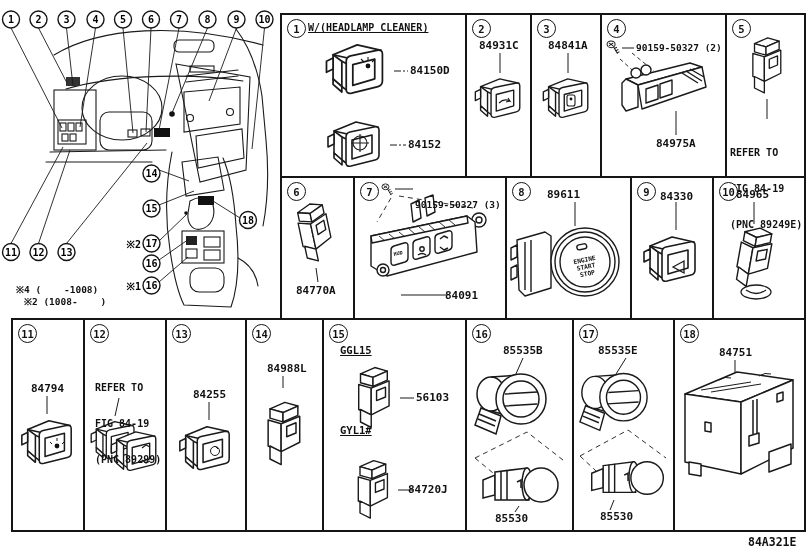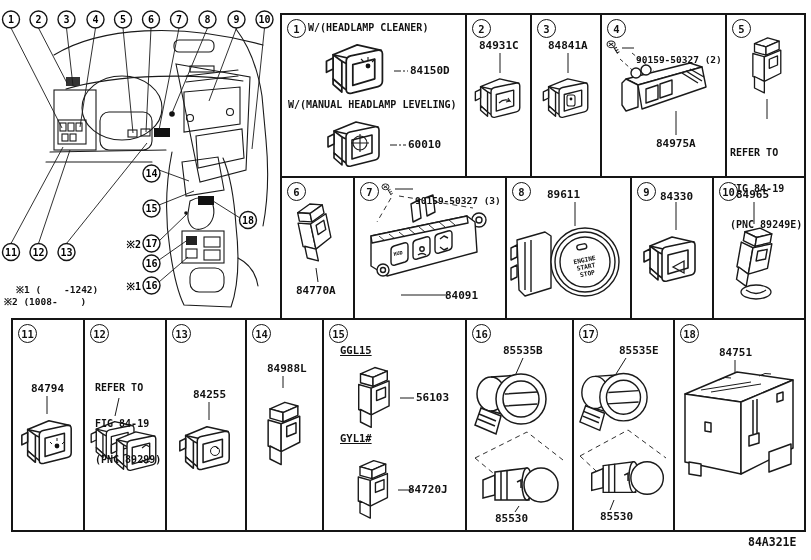--- a/index.html
+++ b/index.html
@@ -3,22 +3,22 @@
 <meta charset="utf-8">
 <style>
   html,body{margin:0;padding:0;background:#e8e8e8;}
   .page{position:relative;width:811px;height:560px;background:#fff;overflow:hidden;
         font-family:"DejaVu Sans Mono",monospace;color:#111;}
   .panel{position:absolute;border:2px solid #151515;box-sizing:border-box;background:#fff;}
   .cnum{position:absolute;width:17px;height:17px;border:1.6px solid #151515;border-radius:50%;
         display:flex;align-items:center;justify-content:center;
         font:bold 10.5px "DejaVu Sans Mono",monospace;background:#fff;z-index:3;}
   .plabel{position:absolute;font:bold 11px "DejaVu Sans Mono",monospace;white-space:pre;z-index:3;text-align:center;}
-  .slabel{position:absolute;font:bold 9.5px "DejaVu Sans Mono",monospace;white-space:pre;z-index:3;margin-top:12px;}
-  .hdr{position:absolute;font:bold 10px "DejaVu Sans Mono",monospace;white-space:pre;z-index:3;}
+  .slabel{position:absolute;font:bold 9.5px "DejaVu Sans Mono",monospace;white-space:pre;z-index:3;}
+  .hdr{position:absolute;font:bold 10px "DejaVu Sans Mono",monospace;white-space:pre;z-index:3;text-decoration:underline;}
   .refer{position:absolute;font:bold 10px/12px "DejaVu Sans Mono",monospace;white-space:pre;z-index:3;}
   .trim{position:absolute;font:bold 10.5px "DejaVu Sans Mono",monospace;text-decoration:underline;white-space:pre;z-index:3;}
   .note{position:absolute;font:bold 9.5px "DejaVu Sans Mono",monospace;white-space:pre;}
   .figcode{position:absolute;font:bold 11.5px "DejaVu Sans Mono",monospace;}
   svg.art{position:absolute;left:0;top:0;z-index:1;}
   .svgnum{font:bold 10px "DejaVu Sans Mono",monospace;}
   .svgmark{font:bold 10px "DejaVu Sans Mono",monospace;}
   .svgsmall{font:bold 5px "DejaVu Sans Mono",monospace;fill:#111;stroke:none;}
   .btntxt{font:bold 6.2px "DejaVu Sans Mono",monospace;fill:#111;stroke:none;}
 </style>
@@ -219,44 +219,43 @@
         </g>
       <g>
           <circle cx="151.5" cy="285.5" r="8.5" fill="#fff" stroke="#151515" stroke-width="1.4"></circle>
           <text class="svgnum" x="151.5" y="289" text-anchor="middle">16</text>
         </g>
       <text class="svgmark" x="141" y="247.5" text-anchor="end">※2</text>
       <text class="svgmark" x="141" y="289.5" text-anchor="end">※1</text>
     </g>
   </svg>
 
-  <div class="note" style="left:16px;top:283px">※1 (    -1242)</div>
-  <div class="note" style="left:4px;top:295px">※2 (1008-    )</div>
+  <div class="note" style="left:16px;top:283px">※4 (    -1008)</div>
+  <div class="note" style="left:24px;top:295px">※2 (1008-    )</div>
   <div class="figcode" style="left:748px;top:535px">84A321E</div>
 
   <div class="panel" style="left:280px;top:13px;width:187px;height:165px">
     <span class="cnum" style="left:5px;top:4px">1</span>
     <div class="hdr" style="left:26px;top:7px">W/(HEADLAMP CLEANER)</div>
     <svg class="art" width="183" height="161" viewBox="0 0 183 161">
       <use href="#sym-rocker" x="36" y="20" width="74" height="68"></use>
       <g fill="none" stroke="#1a1a1a" stroke-width="1.1">
         <circle cx="86" cy="51" r="2.4" fill="#111" stroke="none"></circle>
         <path d="M82 47 l-3 -3 M90 47 l3 -3 M86 46 v-4"></path>
       </g>
       <line x1="112" y1="56" x2="126" y2="56" stroke="#1a1a1a" stroke-width="1" stroke-dasharray="7 2 2 2"></line>
       <use href="#sym-rocker" x="38" y="98" width="68" height="62"></use>
       <g fill="none" stroke="#1a1a1a" stroke-width="1.1">
         <circle cx="78" cy="128" r="7"></circle>
         <path d="M78 119 v18 M69 128 h18"></path>
       </g>
       <line x1="108" y1="130" x2="124" y2="130" stroke="#1a1a1a" stroke-width="1" stroke-dasharray="7 2 2 2"></line>
     </svg>
     <span class="plabel" style="left:128px;top:49px">84150D</span>
-    <div class="hdr" style="left:6px;top:84px">W/(MANUAL HEADLAMP LEVELING)</div>
-    <span class="plabel" style="left:126px;top:123px">60010</span>
+    <span class="plabel" style="left:126px;top:123px">84152</span>
   </div>
 
   <div class="panel" style="left:465px;top:13px;width:67px;height:165px">
     <span class="cnum" style="left:5px;top:4px">2</span>
     <span class="plabel" style="left:12px;top:24px">84931C</span>
     <svg class="art" width="63" height="161" viewBox="0 0 63 161">
       <line x1="33" y1="38" x2="33" y2="58" stroke="#1a1a1a" stroke-width="1"></line>
       <use href="#sym-rocker" x="2" y="56" width="58" height="54"></use>
       <path d="M32 88 q5 -5 11 -2 l-2 -3 m2 3 l-4 1" fill="none" stroke="#1a1a1a" stroke-width="1.1"></path>
     </svg>
@@ -339,21 +338,21 @@
         <circle cx="67" cy="71" r="2.2" fill="none"></circle>
         <path d="M63 77 q4 -3 8 0" fill="none"></path>
         <path d="M80 60 q0 -3 3 -4 l10 -3 q4 -1 4 3 l0 12 q0 3 -3 4 l-10 3 q-4 1 -4 -3 Z"></path>
         <path d="M85 61 l4 -3 l4 2 M85 69 l4 3 l4 -2" fill="none"></path>
         <circle cx="28" cy="92" r="6"></circle>
           <circle cx="28" cy="92" r="2.5"></circle>
       </g>
       <text class="svgsmall" x="39" y="78" transform="rotate(-12 39 78)">HUD</text>
       <line x1="46" y1="117" x2="92" y2="117" stroke="#1a1a1a" stroke-width="1"></line>
     </svg>
-    <span class="slabel" style="left:60px;top:5px">90159-50327 (3)</span>
+    <span class="slabel" style="left:60px;top:21px">90159-50327 (3)</span>
     <span class="plabel" style="left:90px;top:111px">84091</span>
   </div>
 
   <div class="panel" style="left:505px;top:176px;width:127px;height:144px">
     <span class="cnum" style="left:5px;top:4px">8</span>
     <svg class="art" width="123" height="140" viewBox="0 0 123 140">
       <line x1="68" y1="24" x2="68" y2="48" stroke="#1a1a1a" stroke-width="1"></line>
       <g fill="#fff" stroke="#1a1a1a" stroke-width="1.4" stroke-linejoin="round">
         <path d="M10 62 L38 54 L44 58 L44 110 L18 118 L12 112 Z"></path>
         <path d="M4 70 L10 67 L10 79 L4 82 Z M4 90 L10 87 L10 99 L4 102 Z"></path>
@@ -450,40 +449,40 @@
   <div class="panel" style="left:322px;top:318px;width:145px;height:214px">
     <span class="cnum" style="left:5px;top:4px">15</span>
     <span class="trim" style="left:16px;top:24px">GGL15</span>
     <svg class="art" width="141" height="210" viewBox="0 0 141 210">
       <use href="#sym-tall" x="24" y="42" width="50" height="70"></use>
       <line x1="76" y1="78" x2="90" y2="78" stroke="#1a1a1a" stroke-width="1"></line>
       <use href="#sym-tall" x="24" y="136" width="48" height="66"></use>
       <line x1="74" y1="170" x2="90" y2="170" stroke="#1a1a1a" stroke-width="1"></line>
     </svg>
     <span class="plabel" style="left:92px;top:71px">56103</span>
-    <span class="trim" style="left:16px;top:112px">GYL1#</span>
+    <span class="trim" style="left:16px;top:104px">GYL1#</span>
     <span class="plabel" style="left:84px;top:163px">84720J</span>
   </div>
 
   <div class="panel" style="left:465px;top:318px;width:109px;height:214px">
     <span class="cnum" style="left:5px;top:4px">16</span>
     <span class="plabel" style="left:36px;top:24px">85535B</span>
     <svg class="art" width="105" height="210" viewBox="0 0 105 210">
       <line x1="56" y1="38" x2="48" y2="56" stroke="#1a1a1a" stroke-width="1"></line>
       <use href="#sym-ring" x="2" y="46" width="84" height="74"></use>
       <path d="M8 138 L60 112 L96 140 M8 138 L44 168" fill="none" stroke="#1a1a1a" stroke-width="0.9" stroke-dasharray="5 4"></path>
       <use href="#sym-plug" x="10" y="140" width="88" height="52"></use>
       <line x1="52" y1="186" x2="48" y2="192" stroke="#1a1a1a" stroke-width="1"></line>
     </svg>
     <span class="plabel" style="left:28px;top:192px">85530</span>
   </div>
 
   <div class="panel" style="left:572px;top:318px;width:103px;height:214px">
     <span class="cnum" style="left:5px;top:4px">17</span>
-    <span class="plabel" style="left:45px;top:24px">85535E</span>
+    <span class="plabel" style="left:24px;top:24px">85535E</span>
     <svg class="art" width="99" height="210" viewBox="0 0 99 210">
       <line x1="52" y1="38" x2="42" y2="54" stroke="#1a1a1a" stroke-width="1"></line>
       <use href="#sym-ring" x="0" y="46" width="80" height="70"></use>
       <path d="M6 136 L54 110 L92 138 M6 136 L36 164" fill="none" stroke="#1a1a1a" stroke-width="0.9" stroke-dasharray="5 4"></path>
       <use href="#sym-plug" x="12" y="134" width="84" height="50"></use>
       <line x1="40" y1="180" x2="36" y2="190" stroke="#1a1a1a" stroke-width="1"></line>
     </svg>
     <span class="plabel" style="left:26px;top:190px">85530</span>
   </div>
 

